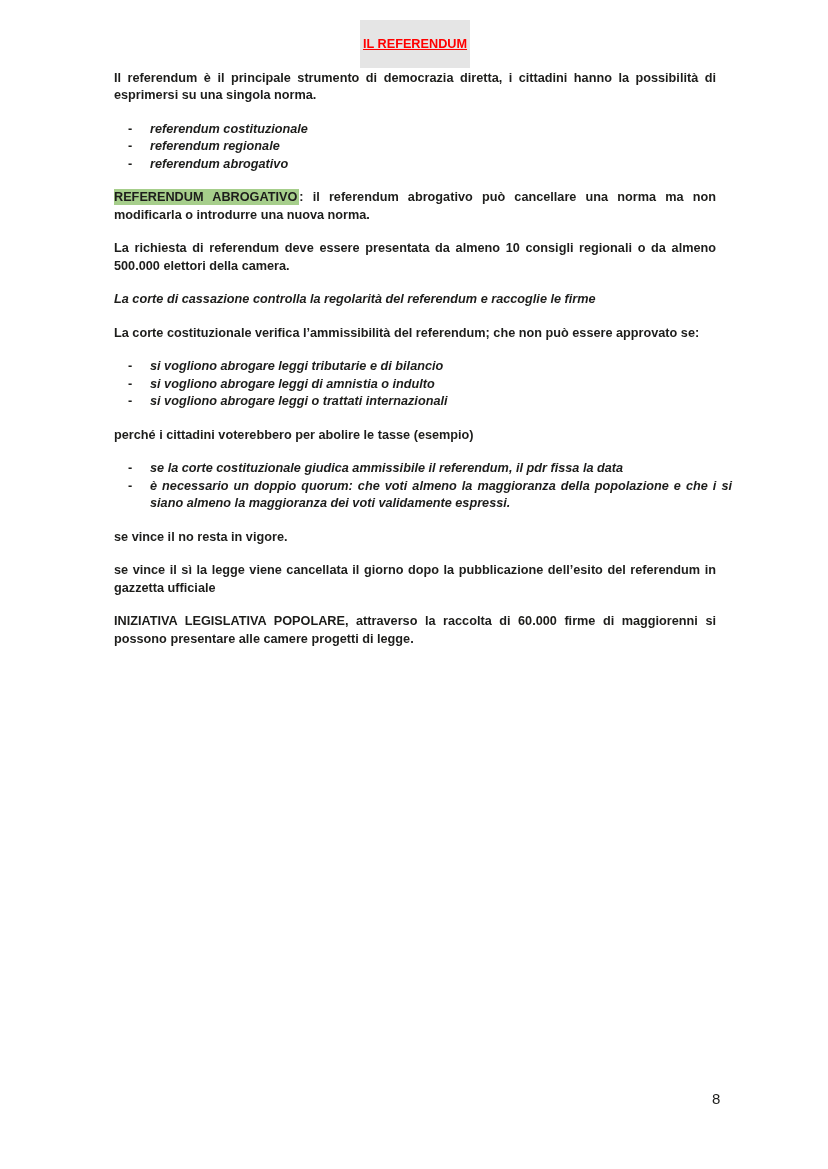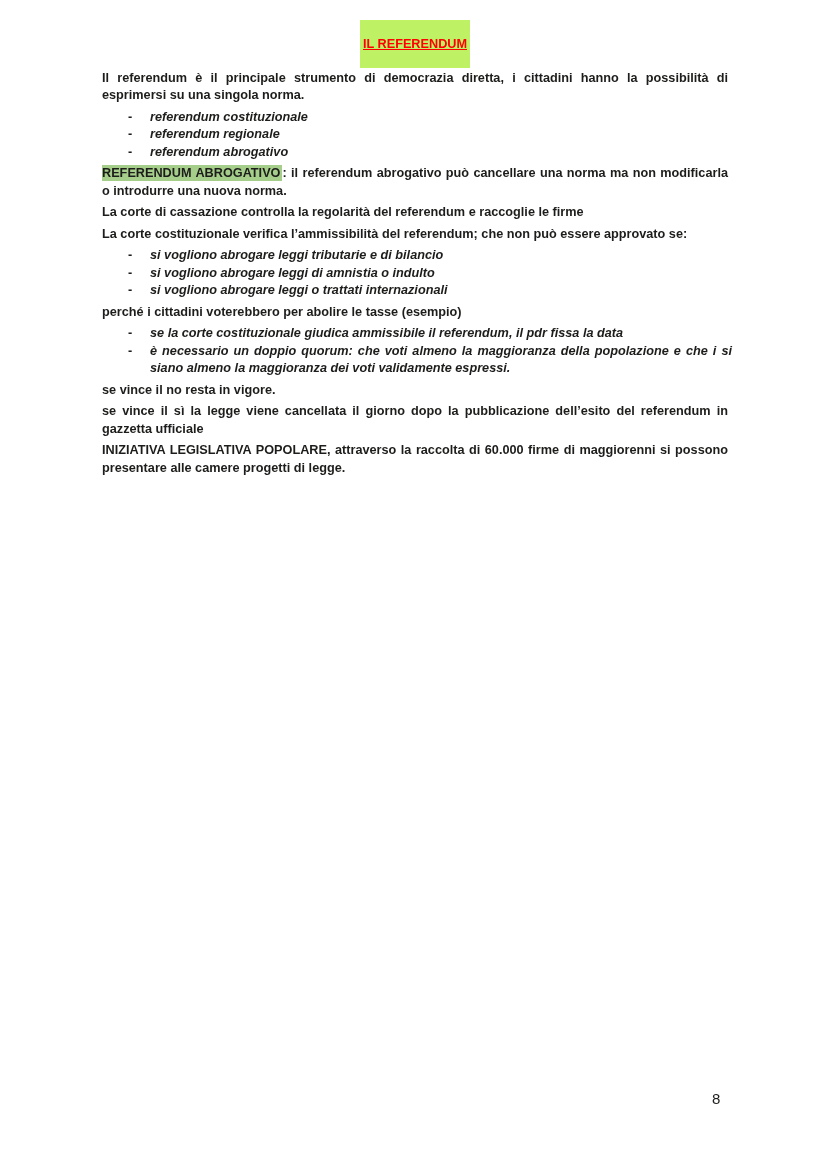--- a/index.html
+++ b/index.html
@@ -25,31 +25,31 @@
     width: 634px;
     font-size: 12.7px;
     line-height: 17.5px;
     font-weight: bold;
   }
   .title-row {
     text-align: center;
     margin: 0 0 16px 0;
   }
   .title-hl {
-    background: #bef264;
+    background: #e5e5e5;
     color: #ff0000;
     text-decoration: underline;
     padding: 17px 3px;
   }
   p.para {
-    margin: 4px;
+    margin: 16px;
     text-align: justify;
   }
   .gap-1 { margin-top: 17px; }
-  .gap-s { margin-top: 8px; }
+  .gap-s { margin-top: 8px; font-style: italic; }
   .gap-m { margin-top: 13px; }
   .gap-b1 { margin-top: 30px; }
   .gap-b2 { margin-top: 26px; }
   .gap-list { margin-top: 16px; }
   .hl-green {
     background: #a6ce8b;
     padding: 1px 2px 1px 0;
   }
   ul.dash-list {
     list-style: none;
@@ -102,20 +102,21 @@
         <span class="li-text">referendum regionale</span>
       </li>
       <li>
         <span class="marker">-</span>
         <span class="li-text">referendum abrogativo</span>
       </li>
     </ul>
 
     <p class="para gap-b1"><span class="hl-green">REFERENDUM ABROGATIVO</span><span>: il referendum abrogativo può cancellare una norma ma non modificarla o introdurre una nuova norma.</span></p>
 
+    <p class="para">La richiesta di referendum deve essere presentata da almeno 10 consigli regionali o da almeno 500.000 elettori della camera.</p>
 
     <p class="para gap-s">La corte di cassazione controlla la regolarità del referendum e raccoglie le firme</p>
 
     <p class="para gap-1">La corte costituzionale verifica l’ammissibilità del referendum; che non può essere approvato se:</p>
 
     <ul class="dash-list">
       <li>
         <span class="marker">-</span>
         <span class="li-text">si vogliono abrogare leggi tributarie e di bilancio</span>
       </li>

